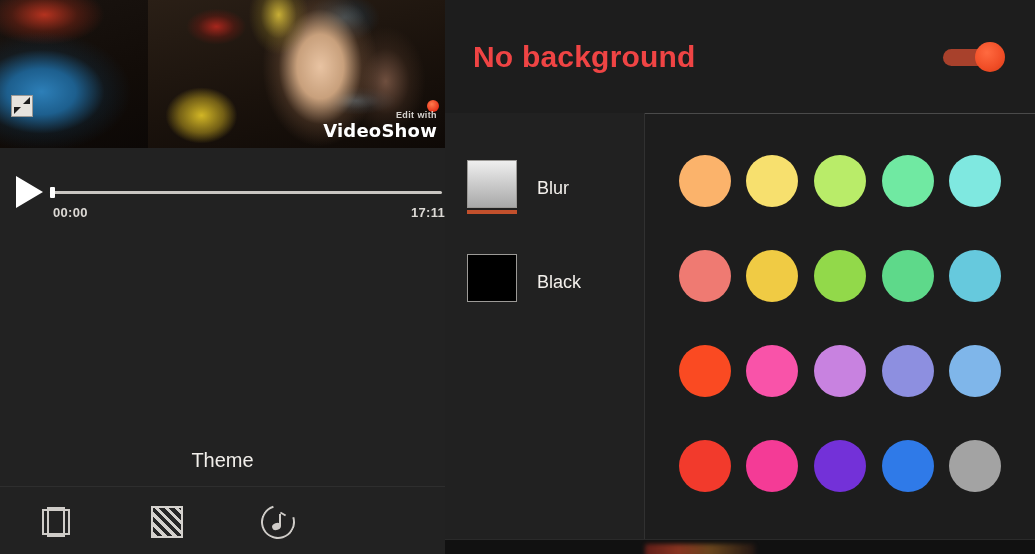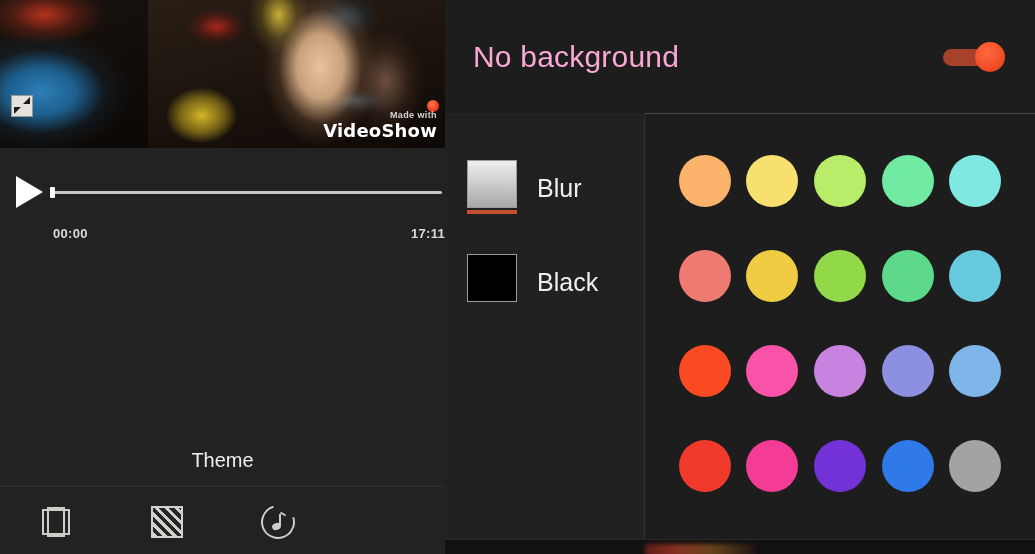--- a/index.html
+++ b/index.html
@@ -113,21 +113,20 @@
   }
   .seek-thumb {
     position:absolute; left:0px; top:-4px;
     width:5px; height:11px; background:#ffffff; border-radius:1px;
   }
   .time-row {
     position:absolute; left:53px; top:57px; width:392px;
     display:flex; justify-content:space-between;
     font-size:13px; color:#dcd9d5; font-weight:bold;
     letter-spacing:0.3px;
-    margin-top:21px;
   }
 
   
   .tabbar {
     position:absolute; left:0; top:437px;
     width:445px; height:50px;
     display:flex; align-items:center;
   }
   .tab {
     flex:1; text-align:center; position:relative;
@@ -199,21 +198,21 @@
     position:relative; width:590px; height:554px;
     background:#1d1d1d; flex:0 0 590px;
   }
   .rp-header {
     position:relative; height:113px;
     display:flex; align-items:center;
     padding:0 30px 0 28px;
     background:#1d1d1d;
   }
   .rp-title {
-    font-size:30px; color:#f9a8d4; font-weight:normal;
+    font-size:30px; color:#ef4444; font-weight:bold;
     letter-spacing:0.2px; flex:1;
   }
   .toggle {
     position:relative; width:62px; height:30px; cursor:pointer;
   }
   .toggle .tg-track {
     position:absolute; left:0; top:7px; width:56px; height:17px;
     border-radius:9px; background:#a8412c;
   }
   .toggle .tg-knob {
@@ -246,21 +245,21 @@
     border:1px solid #9c9a97;
   }
   .mode-chip.blur { background:linear-gradient(180deg,#efefef 0%,#cfcfcf 45%,#a9a9a9 100%); }
   .mode-chip.white { background:#ffffff; }
   .mode-chip.black { background:#000000; }
   .mode-underline {
     position:absolute; left:0; bottom:2px; width:50px; height:4px;
     background:#c2502c;
   }
   .mode-label {
-    font-size:25px; color:#f3f0ec; margin-left:20px; font-weight:normal;
+    font-size:18px; color:#f3f0ec; margin-left:20px; font-weight:normal;
   }
   .modes-divider {
     position:absolute; right:0; top:0; width:1px; height:441px;
     background:#313131;
   }
 
   
   .swatch-area {
     position:relative; flex:1; padding:20px 0 0 0;
   }
@@ -304,21 +303,21 @@
       <div class="vp-left"></div>
       <div class="vp-right"></div>
 
       <div class="resize-handle">
         <span class="rh-tri-a"></span>
         <span class="rh-tri-b"></span>
       </div>
 
       <div class="watermark">
         <div class="wm-dot"></div>
-        <div class="wm-made">Made with</div>
+        <div class="wm-made">Edit with</div>
         <div class="wm-brand">VideoShow</div>
       </div>
     </div>
 
     <div class="player">
       <div class="play-row">
         <div class="play-btn">
           <span class="play-tri"></span>
         </div>
         <div class="seek-wrap">

